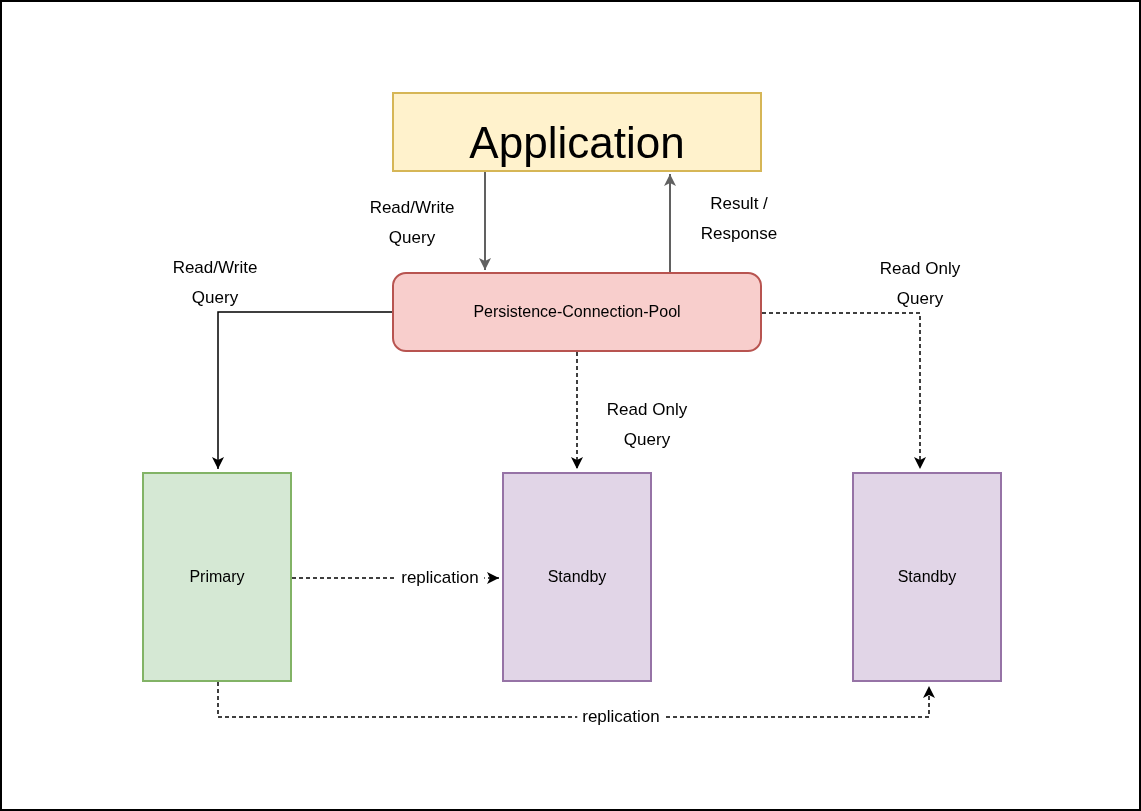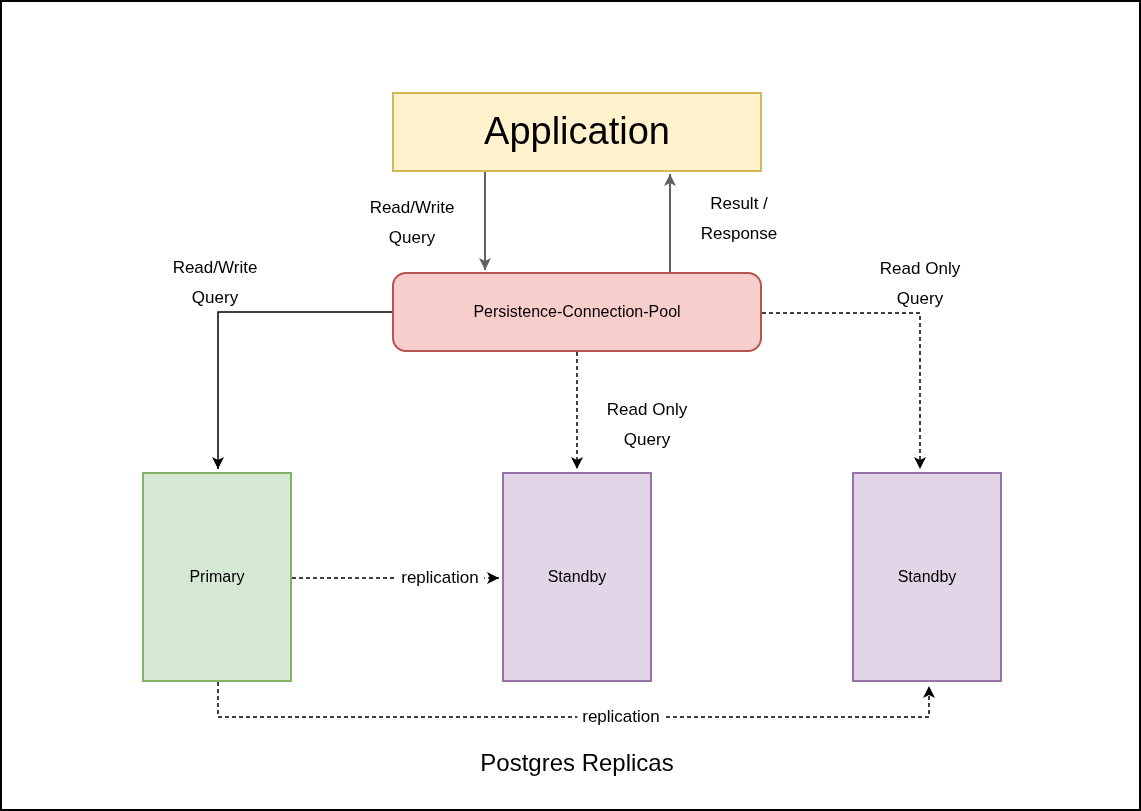--- a/index.html
+++ b/index.html
@@ -31,21 +31,22 @@
     border: 2px solid #000000;
     display: flex;
     align-items: center;
     justify-content: center;
     text-align: center;
     font-size: 16px;
     line-height: 1.2;
   }
   .node-application {
     left: 390px; top: 90px; width: 370px; height: 80px;
-    font-size: 38px;
+    font-size: 44px;
+    align-items: flex-end;
   }
   .node-pool {
     left: 390px; top: 270px; width: 370px; height: 80px;
     border-radius: 14px;
   }
   .node-primary  { left: 140px; top: 470px; width: 150px; height: 210px; }
   .node-standby1 { left: 500px; top: 470px; width: 150px; height: 210px; }
   .node-standby2 { left: 850px; top: 470px; width: 150px; height: 210px; }
 
   .edge-label {
@@ -138,15 +139,14 @@
   <div class="edge-label lbl-pool-right">Read Only
 Query</div>
 
   <div class="edge-label lbl-pool-down">Read Only
 Query</div>
 
   <div class="edge-label lbl-bg lbl-repl-mid">replication</div>
 
   <div class="edge-label lbl-bg lbl-repl-bottom">replication</div>
 
-  <div class="caption">Postgres Replicas</div>
 
 </div>
 
 </body></html>

